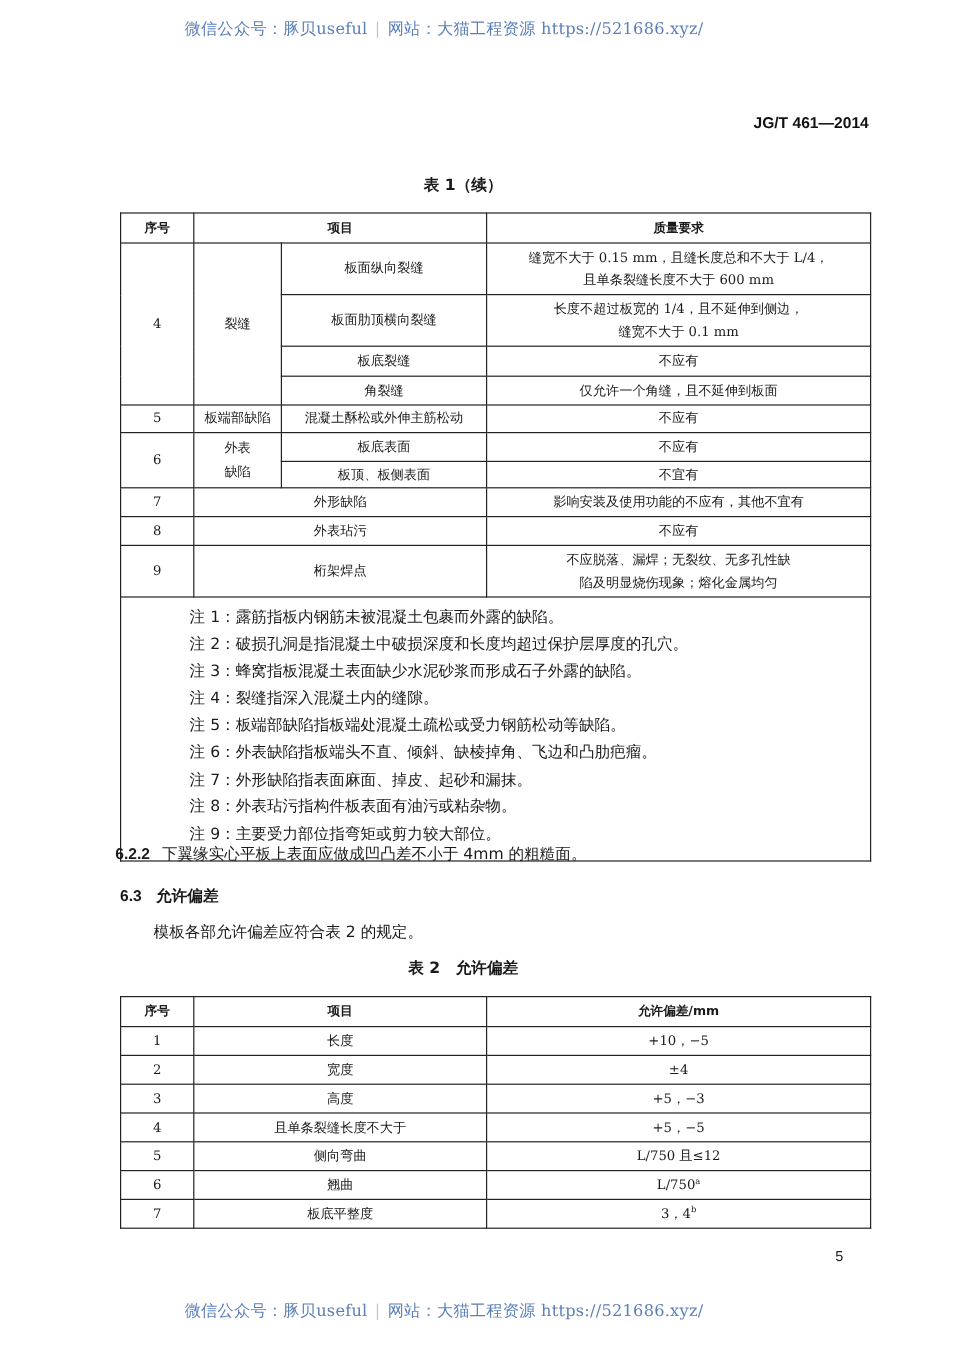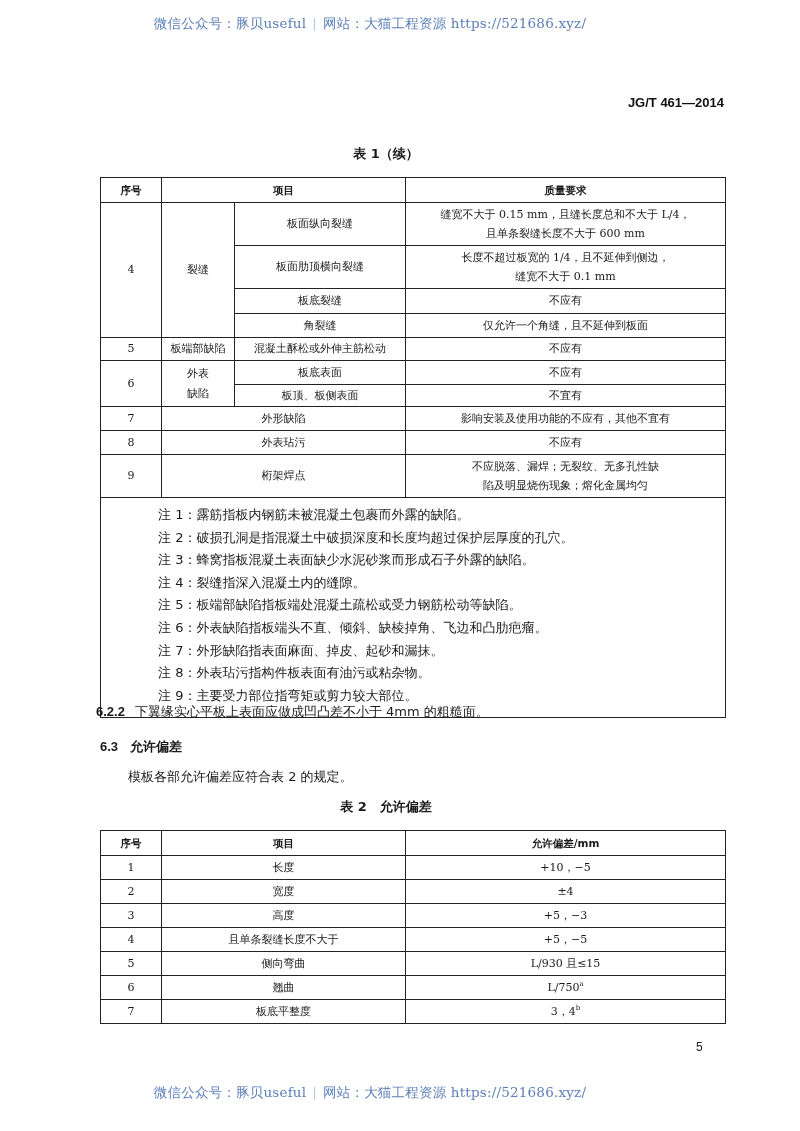--- a/index.html
+++ b/index.html
@@ -178,21 +178,21 @@
     <td>+5，−3</td>
   </tr>
   <tr style="height:24px">
     <td>4</td>
     <td>且单条裂缝长度不大于</td>
     <td>+5，−5</td>
   </tr>
   <tr style="height:24px">
     <td>5</td>
     <td>侧向弯曲</td>
-    <td>L/930 且≤15</td>
+    <td>L/750 且≤12</td>
   </tr>
   <tr style="height:24px">
     <td>6</td>
     <td>翘曲</td>
     <td><span>L/750</span><sup>a</sup></td>
   </tr>
   <tr style="height:24px">
     <td>7</td>
     <td>板底平整度</td>
     <td><span>3，4</span><sup>b</sup></td>

